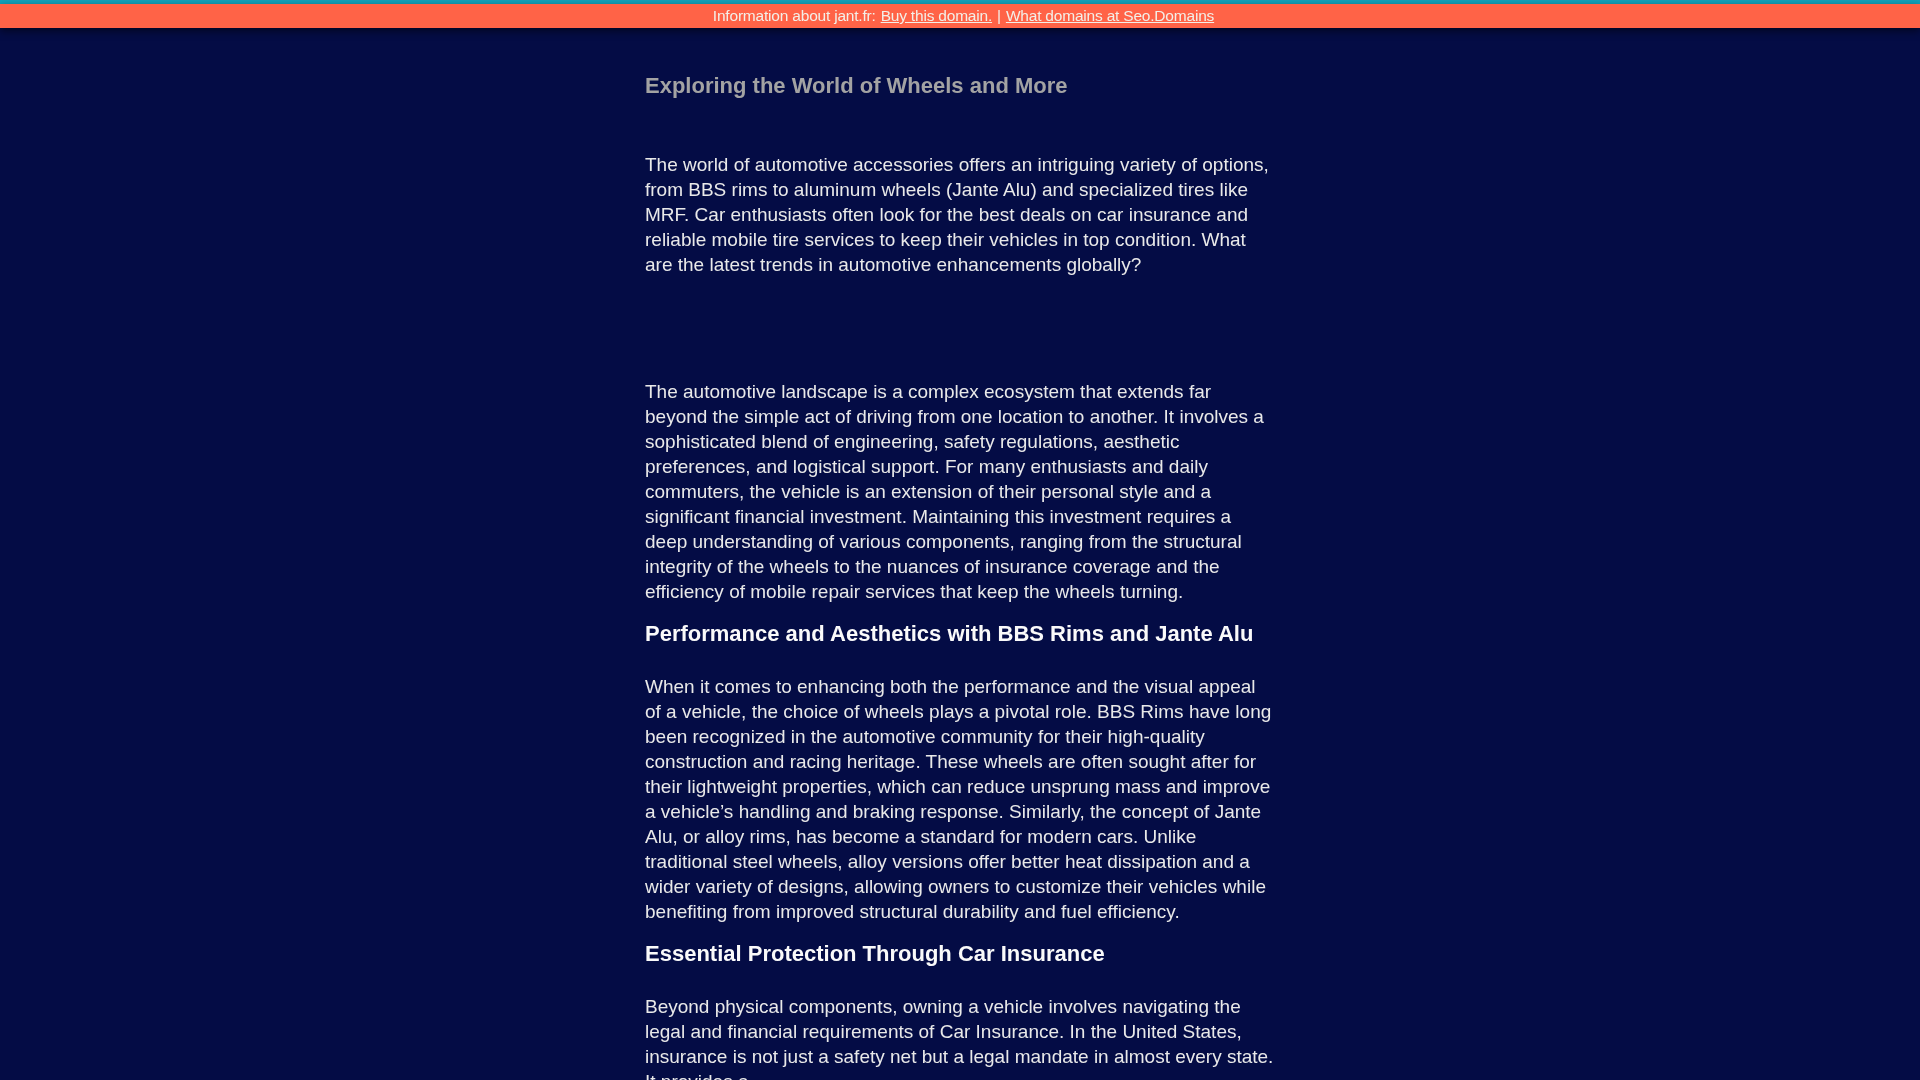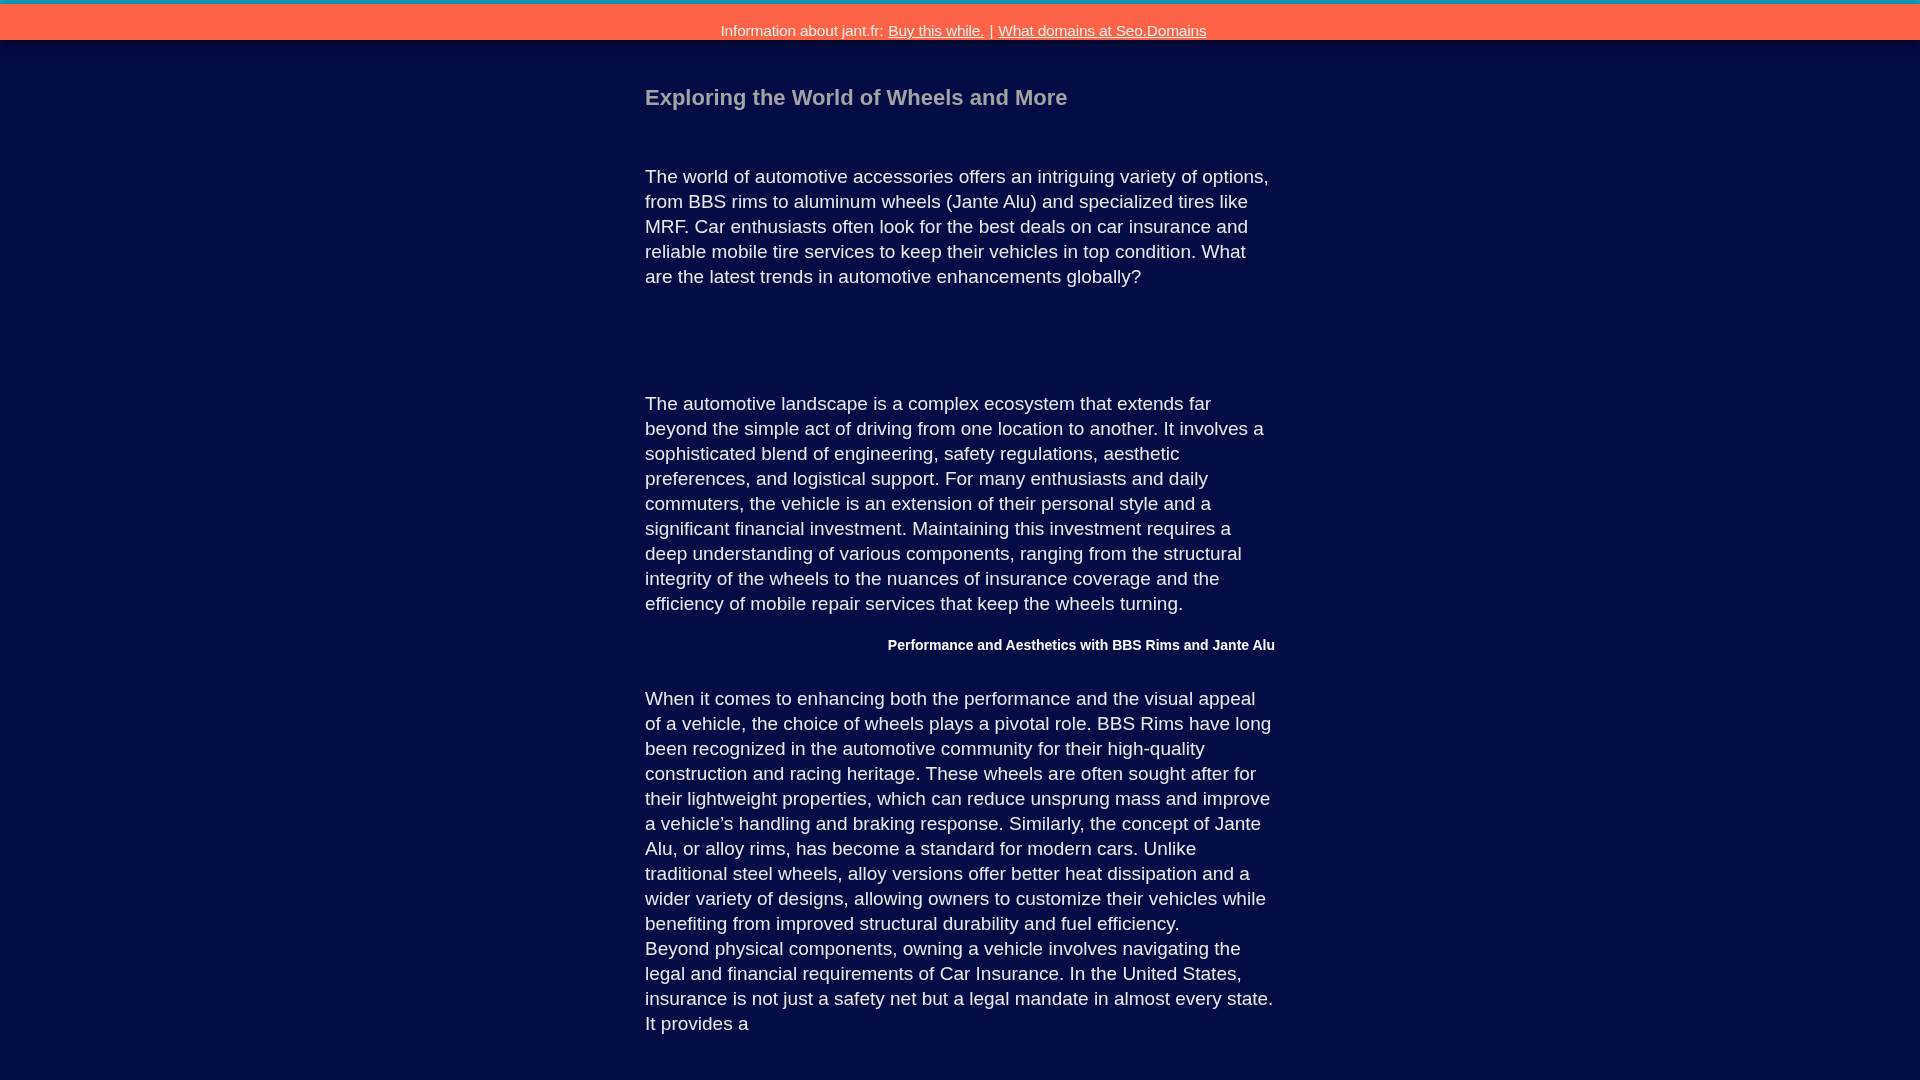--- a/index.html
+++ b/index.html
@@ -13,25 +13,25 @@
   }
 
   
   .topbar {
     height: 4px;
     background: #14a3bc;
   }
 
   
   .banner {
-    height: 36px;
+    height: 24px;
     background: #ff6347;
     color: #f3efe8;
     display: flex;
-    align-items: flex-end;
+    align-items: center;
     justify-content: center;
     font-size: 15.5px;
     letter-spacing: -0.2px;
     box-shadow: 0 3px 9px rgba(0, 0, 0, 0.55);
     position: relative;
     z-index: 2;
     padding-left: 7px;
   }
   .banner a {
     color: #f3efe8;
@@ -51,54 +51,54 @@
     line-height: 25px;
   }
   .article h1 {
     font-size: 22px;
     line-height: 27px;
     font-weight: 700;
     color: #a3a3a3;
     margin: 0 0 53px 0;
   }
   .article h2 {
-    font-size: 14px;
+    font-size: 22px;
     line-height: 27px;
     font-weight: 700;
     color: #fafafa;
     margin: 16px 0 27px 0;
-    text-align: right;
   }
   .article p {
     margin: 0;
   }
   .ad-slot {
     height: 102px; 
   }
 </style>
 </head>
 <body>
 
 <div class="topbar"></div>
 
 <div class="banner">
   <span class="prefix">Information about jant.fr:</span>
-  <a href="#">Buy this while.</a>
+  <a href="#">Buy this domain.</a>
   <span class="sep">|</span>
   <a href="#">What domains at Seo.Domains</a>
 </div>
 
 <main class="article">
   <h1>Exploring the World of Wheels and More</h1>
 
   <p>The world of automotive accessories offers an intriguing variety of options, from BBS rims to aluminum wheels (Jante Alu) and specialized tires like MRF. Car enthusiasts often look for the best deals on car insurance and reliable mobile tire services to keep their vehicles in top condition. What are the latest trends in automotive enhancements globally?</p>
 
   <div class="ad-slot"></div>
 
   <p>The automotive landscape is a complex ecosystem that extends far beyond the simple act of driving from one location to another. It involves a sophisticated blend of engineering, safety regulations, aesthetic preferences, and logistical support. For many enthusiasts and daily commuters, the vehicle is an extension of their personal style and a significant financial investment. Maintaining this investment requires a deep understanding of various components, ranging from the structural integrity of the wheels to the nuances of insurance coverage and the efficiency of mobile repair services that keep the wheels turning.</p>
 
   <h2>Performance and Aesthetics with BBS Rims and Jante Alu</h2>
 
   <p>When it comes to enhancing both the performance and the visual appeal of a vehicle, the choice of wheels plays a pivotal role. BBS Rims have long been recognized in the automotive community for their high-quality construction and racing heritage. These wheels are often sought after for their lightweight properties, which can reduce unsprung mass and improve a vehicle’s handling and braking response. Similarly, the concept of Jante Alu, or alloy rims, has become a standard for modern cars. Unlike traditional steel wheels, alloy versions offer better heat dissipation and a wider variety of designs, allowing owners to customize their vehicles while benefiting from improved structural durability and fuel efficiency.</p>
 
+  <h2>Essential Protection Through Car Insurance</h2>
 
   <p>Beyond physical components, owning a vehicle involves navigating the legal and financial requirements of Car Insurance. In the United States, insurance is not just a safety net but a legal mandate in almost every state. It provides a</p>
 </main>
 
 </body></html>

